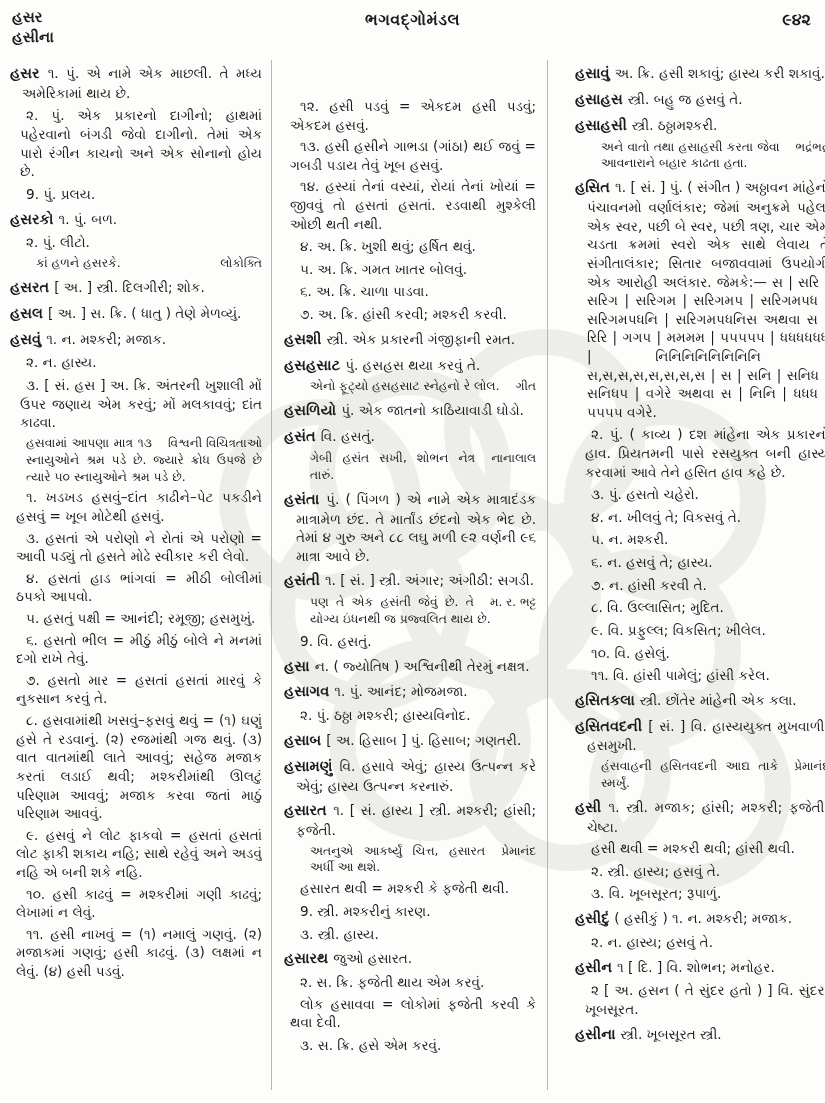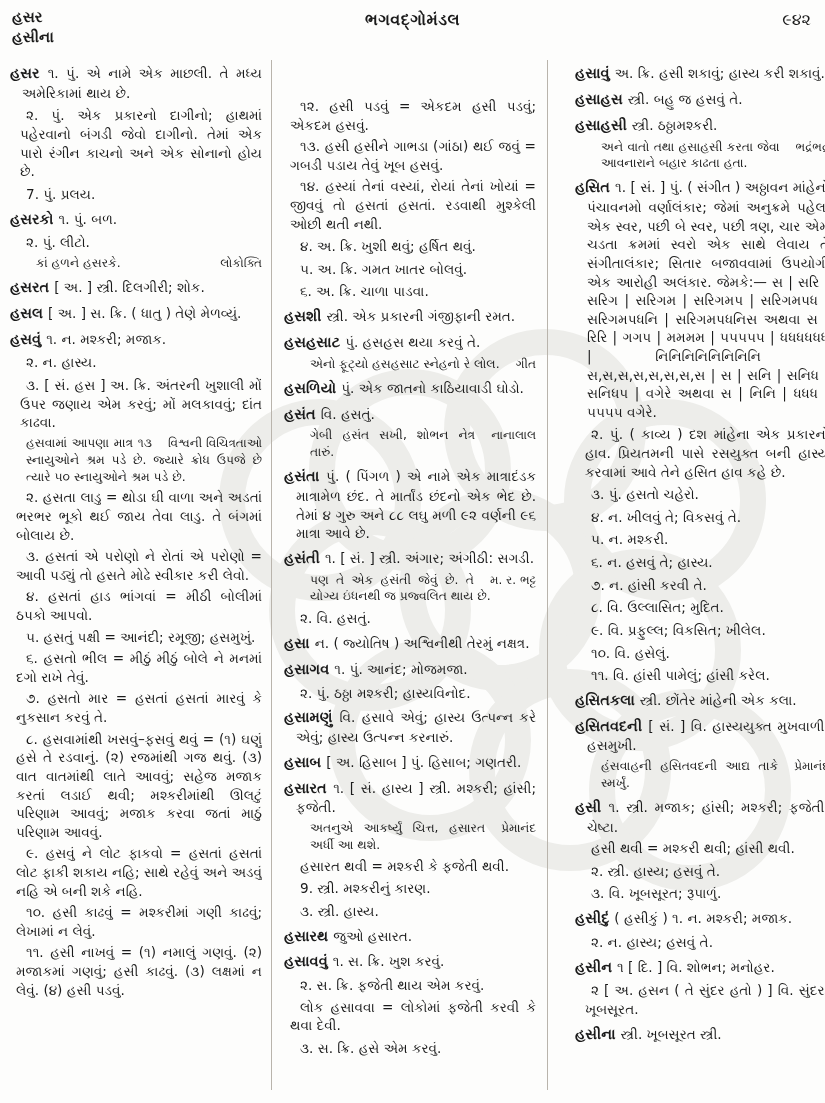--- a/index.html
+++ b/index.html
@@ -9,21 +9,21 @@
     font-family:"DejaVu Sans","Liberation Sans",sans-serif;
     color:#1b1b1b;
   }
   .page{position:absolute;inset:0;}
   
   .watermark{position:absolute;left:0;top:0;width:825px;height:1103px;z-index:0;pointer-events:none;}
   
   .hdr{position:absolute;top:6px;left:0;width:825px;height:48px;z-index:2;}
   .catchwords{position:absolute;left:12px;top:2px;line-height:1.3;font-weight:bold;font-size:15px;}
   .hdr-title{position:absolute;left:0;right:0;top:4px;text-align:center;font-weight:bold;font-size:16px;letter-spacing:.5px;}
-  .hdr-page{position:absolute;right:14px;top:4px;font-weight:normal;font-size:16px;margin-left:34px;}
+  .hdr-page{position:absolute;right:14px;top:4px;font-weight:bold;font-size:16px;margin-left:34px;}
   
   .col{position:absolute;top:58px;height:1038px;overflow:hidden;z-index:1;
        font-size:13.6px;line-height:1.37;text-align:justify;}
   .col1{left:10px;width:252px;}
   .col2{left:284px;width:252px;margin-top:36px;}
   .col3{left:560px;width:254px;margin-left:15px;}
   .vrule{position:absolute;top:60px;height:1030px;width:1px;background:#b9b4ac;z-index:1;}
   .vrule1{left:271px;}
   .vrule2{left:547px;}
   
@@ -64,70 +64,70 @@
     <div class="hdr-title">ભગવદ્ગોમંડલ</div>
     <div class="hdr-page">૯૪૨</div>
   </div>
 
   <div class="vrule vrule1" style="background: rgb(185, 180, 172);"></div>
   <div class="vrule vrule2" style="background: rgb(185, 180, 172);"></div>
 
   <div class="col col1">
       <p class="blk entry"><b class="headword">હસર </b>૧. પું. એ નામે એક માછલી. તે મધ્ય અમેરિકામાં થાય છે.</p>
       <p class="blk sense">૨. પું. એક પ્રકારનો દાગીનો; હાથમાં પહેરવાનો બંગડી જેવો દાગીનો. તેમાં એક પારો રંગીન કાચનો અને એક સોનાનો હોય છે.</p>
-      <p class="blk sense">7. પું. પ્રલય.</p>
+      <p class="blk sense">9. પું. પ્રલય.</p>
       <p class="blk entry"><b class="headword">હસરકો </b>૧. પું. બળ.</p>
       <p class="blk sense">૨. પું. લીટો.</p>
       <p class="blk quote"><span class="source">લોકોક્તિ</span>કાં હળને હસરકે.</p>
       <p class="blk entry"><b class="headword">હસરત </b>[ અ. ] સ્ત્રી. દિલગીરી; શોક.</p>
       <p class="blk entry"><b class="headword">હસલ </b>[ અ. ] સ. ક્રિ. ( ધાતુ ) તેણે મેળવ્યું.</p>
       <p class="blk entry"><b class="headword">હસવું </b>૧. ન. મશ્કરી; મજાક.</p>
       <p class="blk sense">૨. ન. હાસ્ય.</p>
       <p class="blk sense">૩. [ સં. હસ ] અ. ક્રિ. અંતરની ખુશાલી મોં ઉપર જણાય એમ કરવું; મોં મલકાવવું; દાંત કાઢવા.</p>
       <p class="blk note"><span class="source">વિશ્વની વિચિત્રતાઓ</span>હસવામાં આપણા માત્ર ૧૩ સ્નાયુઓને શ્રમ પડે છે. જ્યારે ક્રોધ ઉપજે છે ત્યારે ૫૦ સ્નાયુઓને શ્રમ પડે છે.</p>
-      <p class="blk idiom">૨. હસતા લાડુ = થોડા ઘી વાળા અને અડતાં ભરભર ભૂકો થઈ જાય તેવા લાડુ. તે બંગમાં બોલાય છે.</p>
+      <p class="blk idiom">૧. ખડખડ હસવું–દાંત કાઢીને–પેટ પકડીને હસવું = ખૂબ મોટેથી હસવું.</p>
       <p class="blk idiom">૩. હસતાં એ પરોણો ને રોતાં એ પરોણો = આવી પડ્યું તો હસતે મોઢે સ્વીકાર કરી લેવો.</p>
       <p class="blk idiom">૪. હસતાં હાડ ભાંગવાં = મીઠી બોલીમાં ઠપકો આપવો.</p>
       <p class="blk idiom">૫. હસતું પક્ષી = આનંદી; રમૂજી; હસમુખું.</p>
       <p class="blk idiom">૬. હસતો ભીલ = મીઠું મીઠું બોલે ને મનમાં દગો રાખે તેવું.</p>
       <p class="blk idiom">૭. હસતો માર = હસતાં હસતાં મારવું કે નુકસાન કરવું તે.</p>
       <p class="blk idiom">૮. હસવામાંથી ખસવું–ફસવું થવું = (૧) ઘણું હસે તે રડવાનું. (૨) રજમાંથી ગજ થવું. (૩) વાત વાતમાંથી લાતે આવવું; સહેજ મજાક કરતાં લડાઈ થવી; મશ્કરીમાંથી ઊલટું પરિણામ આવવું; મજાક કરવા જતાં માઠું પરિણામ આવવું.</p>
       <p class="blk idiom">૯. હસવું ને લોટ ફાકવો = હસતાં હસતાં લોટ ફાકી શકાય નહિ; સાથે રહેવું અને અડવું નહિ એ બની શકે નહિ.</p>
       <p class="blk idiom">૧૦. હસી કાઢવું = મશ્કરીમાં ગણી કાઢવું; લેખામાં ન લેવું.</p>
       <p class="blk idiom">૧૧. હસી નાખવું = (૧) નમાલું ગણવું. (૨) મજાકમાં ગણવું; હસી કાઢવું. (૩) લક્ષમાં ન લેવું. (૪) હસી પડવું.</p>
     </div>
   <div class="col col2">
       <p class="blk idiom">૧૨. હસી પડવું = એકદમ હસી પડવું; એકદમ હસવું.</p>
       <p class="blk idiom">૧૩. હસી હસીને ગાભડા (ગાંઠા) થઈ જવું = ગબડી પડાય તેવું ખૂબ હસવું.</p>
       <p class="blk idiom">૧૪. હસ્યાં તેનાં વસ્યાં, રોયાં તેનાં ખોયાં = જીવવું તો હસતાં હસતાં. રડવાથી મુશ્કેલી ઓછી થતી નથી.</p>
       <p class="blk sense">૪. અ. ક્રિ. ખુશી થવું; હર્ષિત થવું.</p>
       <p class="blk sense">૫. અ. ક્રિ. ગમત ખાતર બોલવું.</p>
       <p class="blk sense">૬. અ. ક્રિ. ચાળા પાડવા.</p>
+      <p class="blk sense">૭. અ. ક્રિ. હાંસી કરવી; મશ્કરી કરવી.</p>
       <p class="blk entry"><b class="headword">હસશી </b>સ્ત્રી. એક પ્રકારની ગંજીફાની રમત.</p>
       <p class="blk entry"><b class="headword">હસહસાટ </b>પું. હસહસ થયા કરવું તે.</p>
       <p class="blk quote"><span class="source">ગીત</span>એનો ફૂટ્યો હસહસાટ સ્નેહનો રે લોલ.</p>
       <p class="blk entry"><b class="headword">હસળિયો </b>પું. એક જાતનો કાઠિયાવાડી ઘોડો.</p>
       <p class="blk entry"><b class="headword">હસંત </b>વિ. હસતું.</p>
       <p class="blk quote"><span class="source">નાનાલાલ</span>ગેબી હસંત સખી, શોભન નેત્ર તારું.</p>
       <p class="blk entry"><b class="headword">હસંતા </b>પું. ( પિંગળ ) એ નામે એક માત્રાદંડક માત્રામેળ છંદ. તે માર્તાંડ છંદનો એક ભેદ છે. તેમાં ૪ ગુરુ અને ૮૮ લઘુ મળી ૯૨ વર્ણની ૯૬ માત્રા આવે છે.</p>
       <p class="blk entry"><b class="headword">હસંતી </b>૧. [ સં. ] સ્ત્રી. અંગાર; અંગીઠી: સગડી.</p>
       <p class="blk quote"><span class="source">મ. ર. ભટ્ટ</span>પણ તે એક હસંતી જેવું છે. તે યોગ્ય ઇંધનથી જ પ્રજ્વલિત થાય છે.</p>
-      <p class="blk sense">૨. વિ. હસતું.</p>
+      <p class="blk sense">9. વિ. હસતું.</p>
       <p class="blk entry"><b class="headword">હસા </b>ન. ( જ્યોતિષ ) અશ્વિનીથી તેરમું નક્ષત્ર.</p>
       <p class="blk entry"><b class="headword">હસાગવ </b>૧. પું. આનંદ; મોજમજા.</p>
       <p class="blk sense">૨. પું. ઠઠ્ઠા મશ્કરી; હાસ્યવિનોદ.</p>
+      <p class="blk entry"><b class="headword">હસાબ </b>[ અ. હિસાબ ] પું. હિસાબ; ગણતરી.</p>
       <p class="blk entry"><b class="headword">હસામણું </b>વિ. હસાવે એવું; હાસ્ય ઉત્પન્ન કરે એવું; હાસ્ય ઉત્પન્ન કરનારું.</p>
-      <p class="blk entry"><b class="headword">હસાબ </b>[ અ. હિસાબ ] પું. હિસાબ; ગણતરી.</p>
       <p class="blk entry"><b class="headword">હસારત </b>૧. [ સં. હાસ્ય ] સ્ત્રી. મશ્કરી; હાંસી; ફજેતી.</p>
       <p class="blk quote"><span class="source">પ્રેમાનંદ</span>અતનુએ આકર્ષ્યું ચિત્ત, હસારત અર્ધી આ થશે.</p>
       <p class="blk idiom">હસારત થવી = મશ્કરી કે ફજેતી થવી.</p>
       <p class="blk sense">9. સ્ત્રી. મશ્કરીનું કારણ.</p>
       <p class="blk sense">૩. સ્ત્રી. હાસ્ય.</p>
       <p class="blk entry"><b class="headword">હસારથ </b>જુઓ હસારત.</p>
-      <p class="blk entry"><b class="headword">હસાવવું </b>૧. સ. ક્રિ. ખુશ કરવું.</p>
       <p class="blk sense">૨. સ. ક્રિ. ફજેતી થાય એમ કરવું.</p>
       <p class="blk idiom">લોક હસાવવા = લોકોમાં ફજેતી કરવી કે થવા દેવી.</p>
       <p class="blk sense">૩. સ. ક્રિ. હસે એમ કરવું.</p>
     </div>
   <div class="col col3">
       <p class="blk entry"><b class="headword">હસાવું </b>અ. ક્રિ. હસી શકાવું; હાસ્ય કરી શકાવું.</p>
       <p class="blk entry"><b class="headword">હસાહસ </b>સ્ત્રી. બહુ જ હસવું તે.</p>
       <p class="blk entry"><b class="headword">હસાહસી </b>સ્ત્રી. ઠઠ્ઠામશ્કરી.</p>
       <p class="blk quote"><span class="source">ભદ્રંભદ્ર</span>અને વાતો તથા હસાહસી કરતા જેવા આવનારાને બહાર કાઢતા હતા.</p>
       <p class="blk entry"><b class="headword">હસિત </b>૧. [ સં. ] પું. ( સંગીત ) અઠ્ઠાવન માંહેનો પંચાવનમો વર્ણાલંકાર; જેમાં અનુક્રમે પહેલા એક સ્વર, પછી બે સ્વર, પછી ત્રણ, ચાર એમ ચડતા ક્રમમાં સ્વરો એક સાથે લેવાય તે સંગીતાલંકાર; સિતાર બજાવવામાં ઉપયોગી એક આરોહી અલંકાર. જેમકે:— સ | સરિ | સરિગ | સરિગમ | સરિગમપ | સરિગમપધ | સરિગમપધનિ | સરિગમપધનિસ અથવા સ | રિરિ | ગગપ | મમમમ | ૫૫૫૫૫ | ધધધધધધ | નિનિનિનિનિનિનિનિ | સ,સ,સ,સ,સ,સ,સ,સ | સ | સનિ | સનિધ | સનિધપ | વગેરે અથવા સ | નિનિ | ધધધ | ૫૫૫૫ વગેરે.</p>

